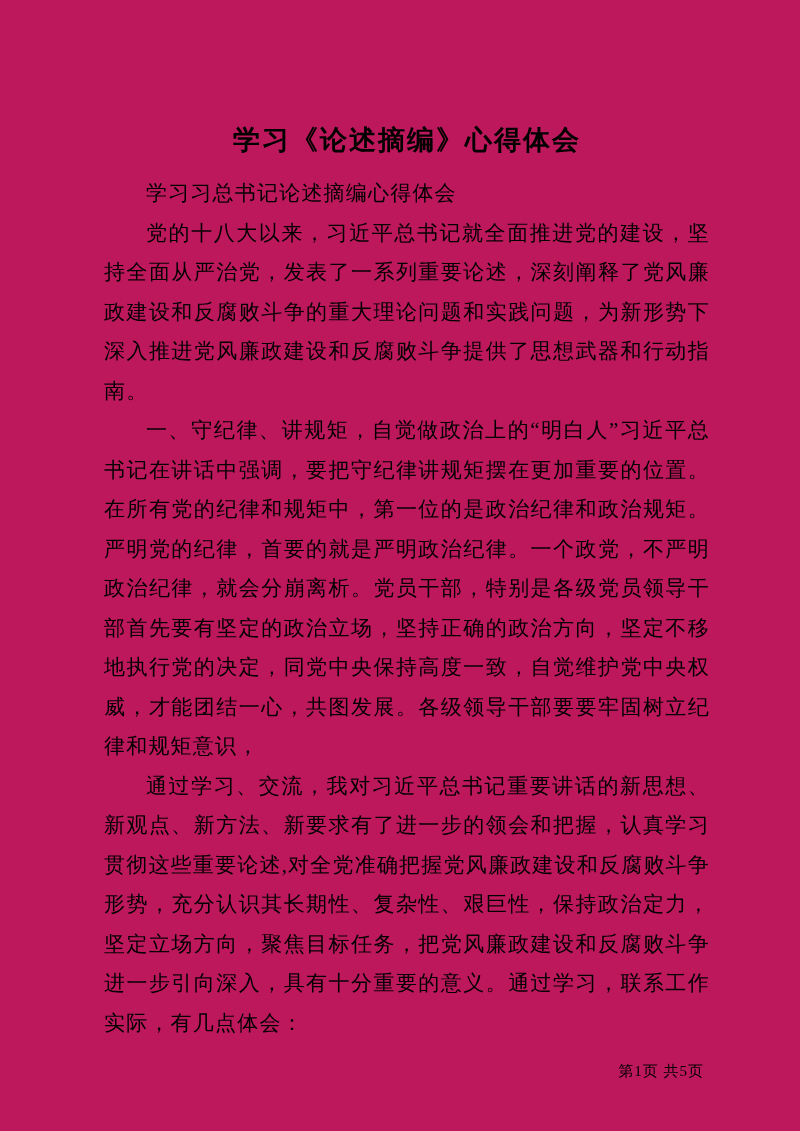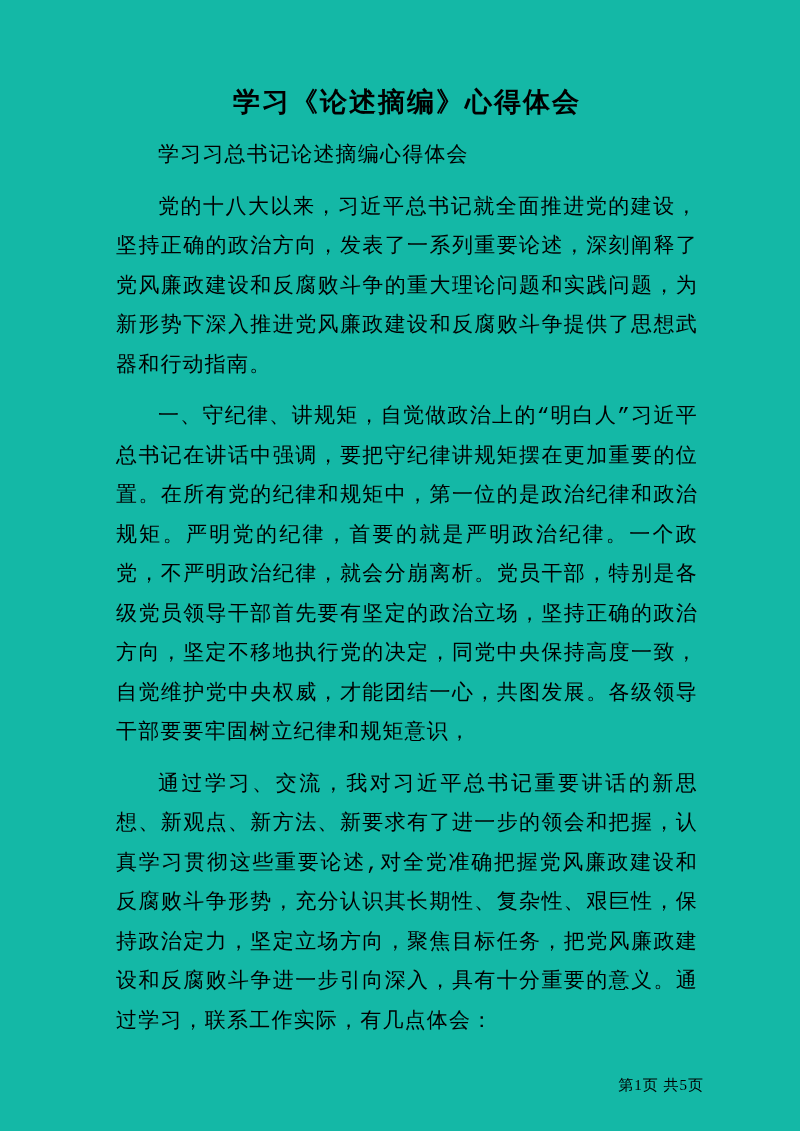--- a/index.html
+++ b/index.html
@@ -12,54 +12,53 @@
       height: 1131px;
       position: relative;
       overflow: hidden;
       color: #000000;
       font-family: "Liberation Serif", "DejaVu Serif", serif;
     }
     .page {
       position: absolute;
       inset: 0;
       box-sizing: border-box;
-      padding: 82px 90px 0 104px;
-      background: #14b8a6;
+      padding: 120px 90px 0 104px;
+      background: #be185d;
     }
     .doc-title {
       font-size: 27px;
       font-weight: bold;
       text-align: center;
       margin: 0 0 14px 0;
       letter-spacing: 2px;
       line-height: 40px;
     }
     .para {
       font-size: 21px;
       line-height: 39.5px;
       letter-spacing: 1.2px;
       text-align: justify;
       text-justify: inter-ideograph;
       text-indent: 2em;
-      margin: 12px;
+      margin: 0;
       word-break: break-all;
-      font-family: Liberation Mono, monospace;
     }
     .footer {
       position: absolute;
-      bottom: 36px;
+      bottom: 50px;
       right: 96px;
       font-size: 15px;
       letter-spacing: 1px;
       color: #000000;
     }
   </style>
 </head>
 <body>
 
 <div class="page">
   <h1 class="doc-title">学习《论述摘编》心得体会</h1>
   <p class="para">学习习总书记论述摘编心得体会</p>
-  <p class="para">党的十八大以来，习近平总书记就全面推进党的建设，坚持正确的政治方向，发表了一系列重要论述，深刻阐释了党风廉政建设和反腐败斗争的重大理论问题和实践问题，为新形势下深入推进党风廉政建设和反腐败斗争提供了思想武器和行动指南。</p>
+  <p class="para">党的十八大以来，习近平总书记就全面推进党的建设，坚持全面从严治党，发表了一系列重要论述，深刻阐释了党风廉政建设和反腐败斗争的重大理论问题和实践问题，为新形势下深入推进党风廉政建设和反腐败斗争提供了思想武器和行动指南。</p>
   <p class="para">一、守纪律、讲规矩，自觉做政治上的“明白人”习近平总书记在讲话中强调，要把守纪律讲规矩摆在更加重要的位置。在所有党的纪律和规矩中，第一位的是政治纪律和政治规矩。严明党的纪律，首要的就是严明政治纪律。一个政党，不严明政治纪律，就会分崩离析。党员干部，特别是各级党员领导干部首先要有坚定的政治立场，坚持正确的政治方向，坚定不移地执行党的决定，同党中央保持高度一致，自觉维护党中央权威，才能团结一心，共图发展。各级领导干部要要牢固树立纪律和规矩意识，</p>
   <p class="para">通过学习、交流，我对习近平总书记重要讲话的新思想、新观点、新方法、新要求有了进一步的领会和把握，认真学习贯彻这些重要论述,对全党准确把握党风廉政建设和反腐败斗争形势，充分认识其长期性、复杂性、艰巨性，保持政治定力，坚定立场方向，聚焦目标任务，把党风廉政建设和反腐败斗争进一步引向深入，具有十分重要的意义。通过学习，联系工作实际，有几点体会：</p>
   <div class="footer">第1页 共5页</div>
 </div>
 
 </body></html>

